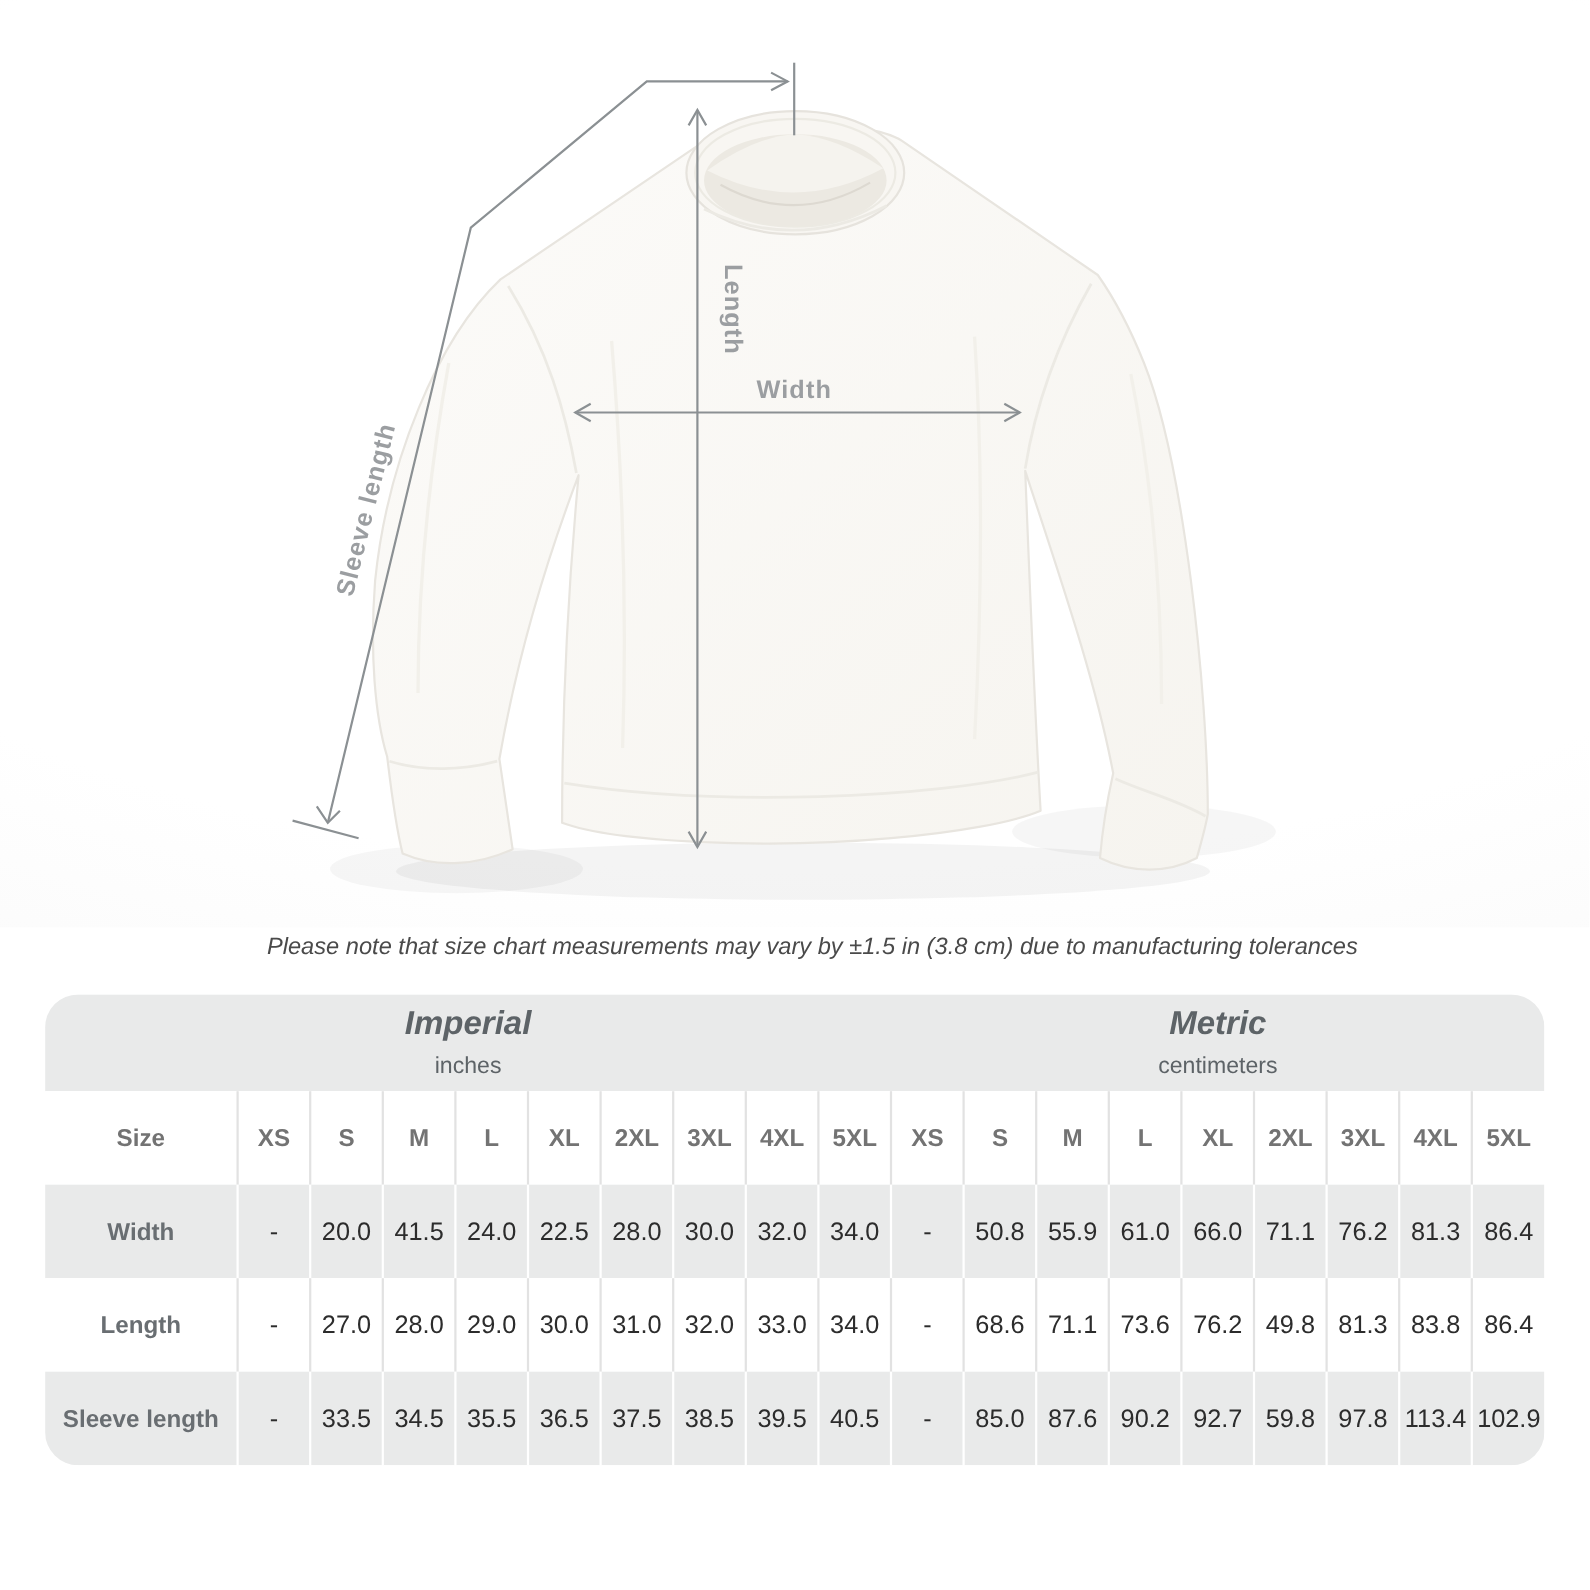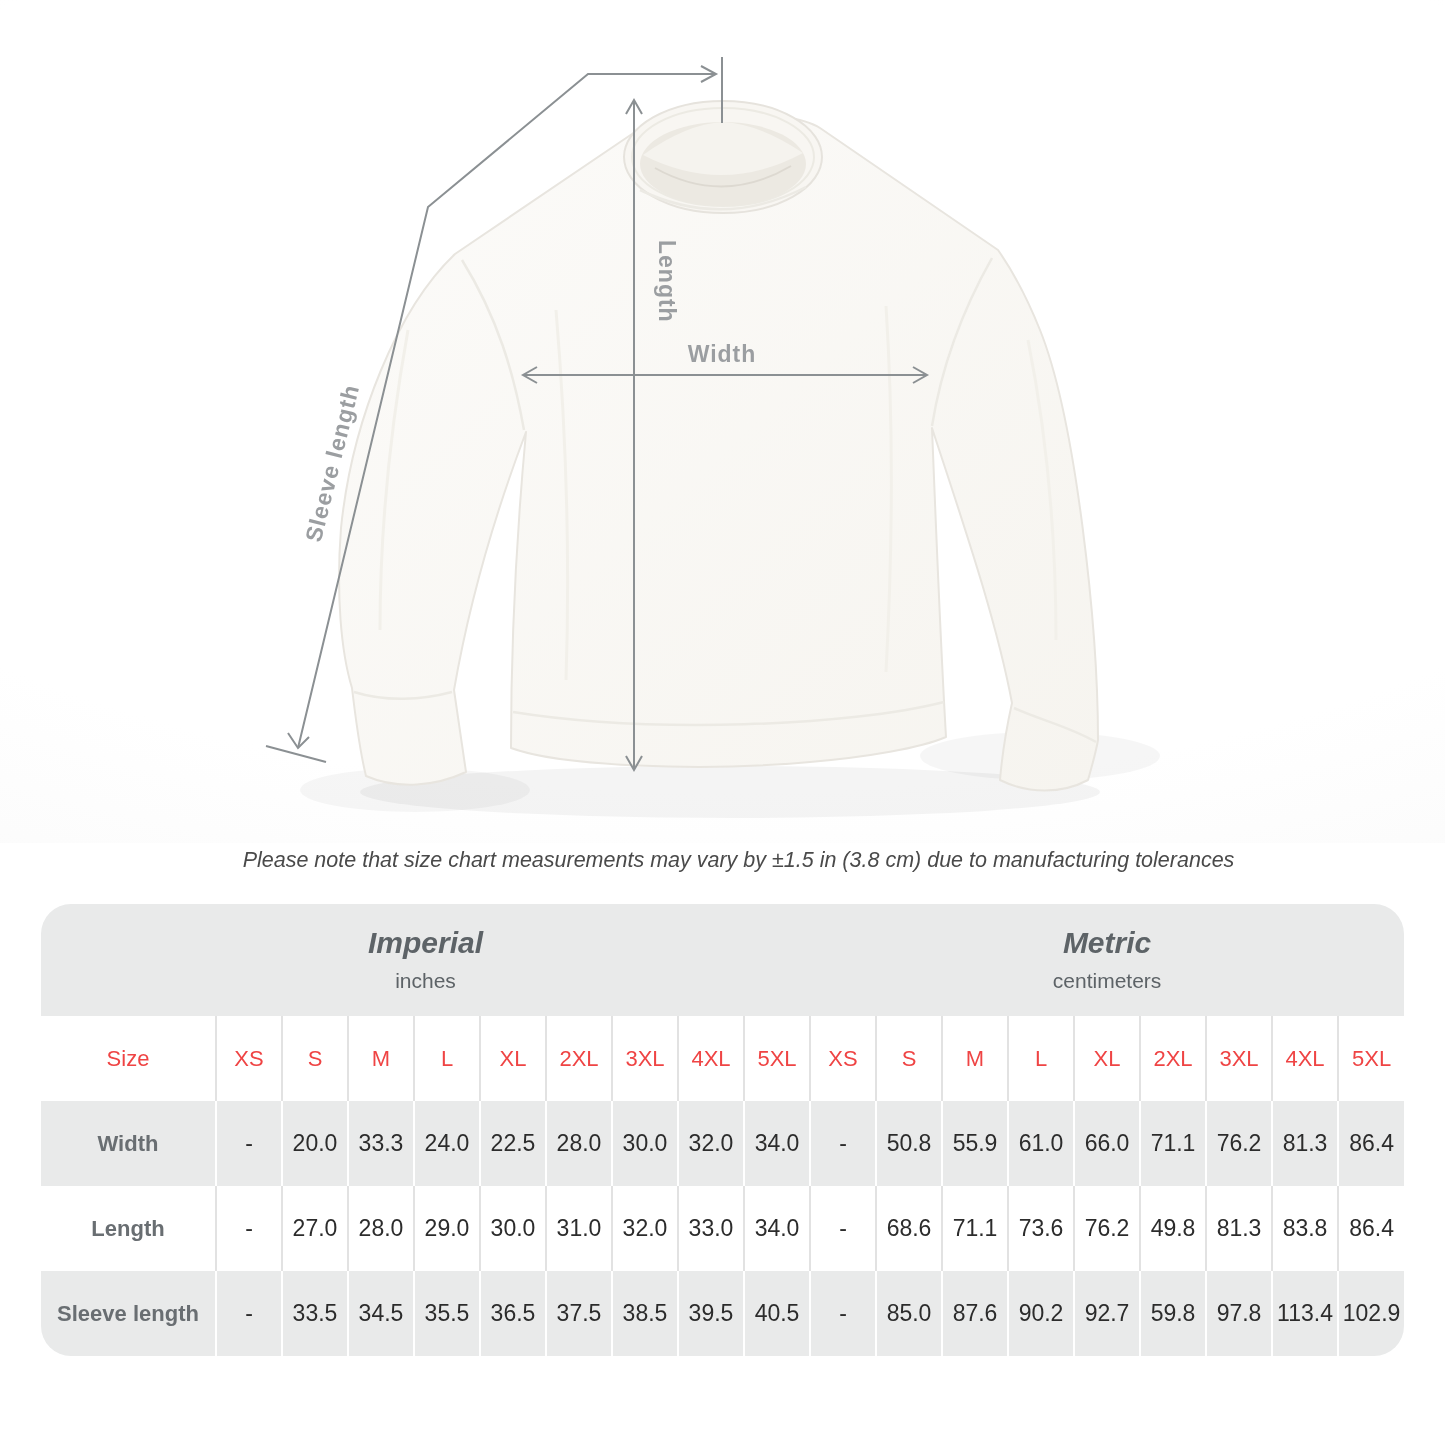--- a/index.html
+++ b/index.html
@@ -39,32 +39,32 @@
   }
   table.sizes{
     border-collapse:collapse;table-layout:fixed;
     width:1363px;
   }
   col.c-label{width:175px;}
   col.c-size{width:66px;}
 
   tr.band th{
     background:#e9eaea;height:80px;vertical-align:middle;
-    font-weight:normal;padding:16px;
+    font-weight:normal;padding:4px;
   }
   .unit-title{
     font-size:30px;font-weight:bold;font-style:italic;color:#5d6367;line-height:34px;
   }
   .unit-sub{
     font-size:21px;color:#5d6367;line-height:26px;margin-top:8px;
   }
 
   tr.sizehead th{
     background:#ffffff;height:85px;vertical-align:middle;
-    font-size:22px;font-weight:normal;color:#ef4444;padding:0;
+    font-size:22px;font-weight:bold;color:#737373;padding:0;
     border-left:2px solid #e2e2e2;
   }
   tr.sizehead th:first-child{border-left:none;}
 
   tbody td{
     height:85px;vertical-align:middle;text-align:center;
     font-size:23px;color:#2c2c2c;padding:0;
   }
   tbody td.rowlabel{font-size:22px;font-weight:bold;color:#696e72;}
   tr.r-gray td{background:#e9eaea;border-left:2px solid #ffffff;}
@@ -217,21 +217,21 @@
           <th>3XL</th>
           <th>4XL</th>
           <th>5XL</th>
         </tr>
       </thead>
       <tbody>
         <tr class="r-gray">
           <td class="rowlabel">Width</td>
           <td>-</td>
           <td>20.0</td>
-          <td>33.3</td>
+          <td>41.5</td>
           <td>24.0</td>
           <td>22.5</td>
           <td>28.0</td>
           <td>30.0</td>
           <td>32.0</td>
           <td>34.0</td>
           <td>-</td>
           <td>50.8</td>
           <td>55.9</td>
           <td>61.0</td>

